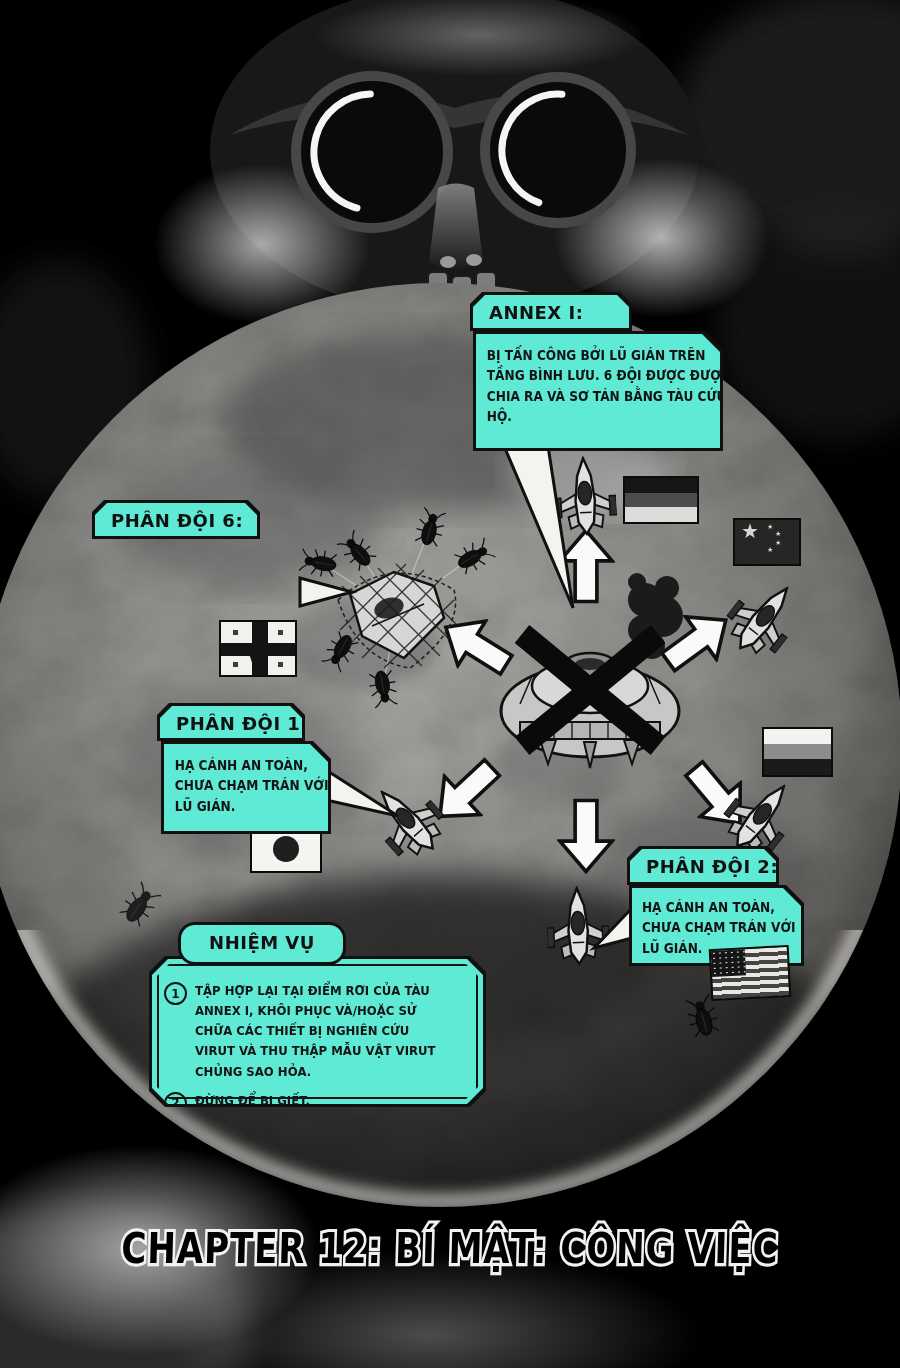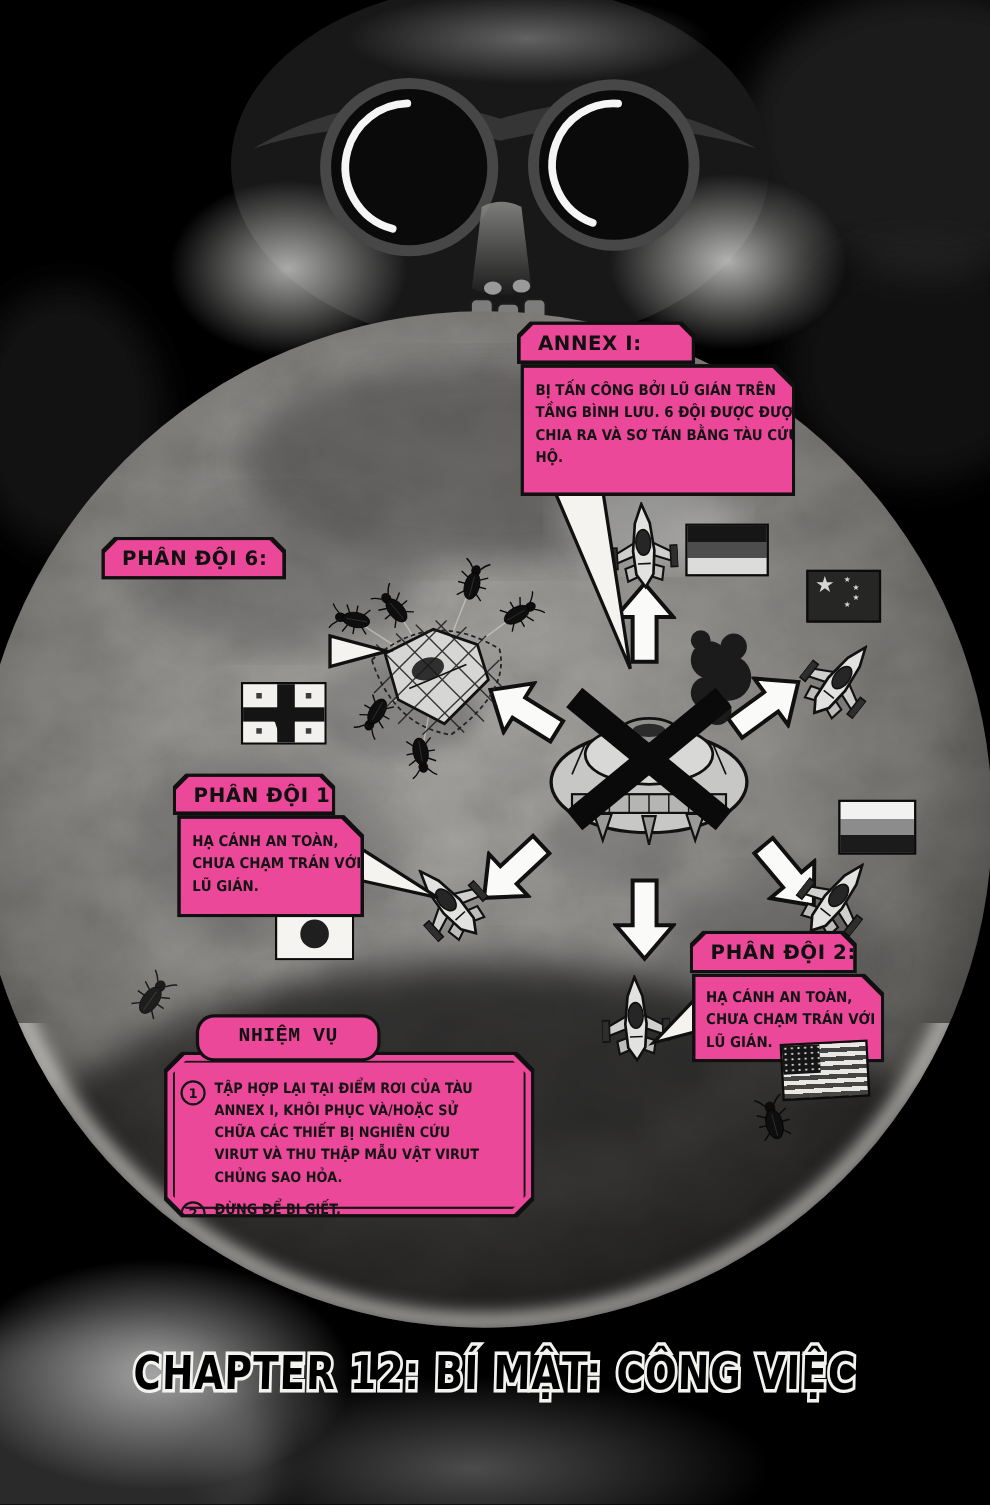--- a/index.html
+++ b/index.html
@@ -4,26 +4,26 @@
 <style>
   html,body{margin:0;padding:0;background:#000;}
   .page{position:relative;width:900px;height:1368px;background:#000;overflow:hidden;
         font-family:"DejaVu Sans","Liberation Sans",sans-serif;}
   svg{display:block;}
   .planet-svg{position:absolute;left:0;top:0;z-index:0;}
   .sprite{position:absolute;z-index:2;}
   .tails-svg{position:absolute;left:0;top:0;z-index:3;pointer-events:none;}
   
   .cbox{position:absolute;background:#101010;z-index:4;}
-  .cbox .inner{position:absolute;inset:3px;background:#ec4899;}
+  .cbox .inner{position:absolute;inset:3px;background:#5eead4;}
   .cut-tr{clip-path:polygon(0 0,calc(100% - 18px) 0,100% 18px,100% 100%,0 100%);}
   .label-cut{clip-path:polygon(12px 0,calc(100% - 12px) 0,100% 12px,100% 100%,0 100%,0 12px);}
   .oct{clip-path:polygon(16px 0,calc(100% - 16px) 0,100% 16px,100% calc(100% - 16px),calc(100% - 16px) 100%,16px 100%,0 calc(100% - 16px),0 16px);}
   .round{border-radius:17px;}
-  .cbox.round .inner{border-radius:14px;font-family:Liberation Mono, monospace;}
+  .cbox.round .inner{border-radius:14px;}
   .label-text{display:block;padding:7px 14px 0 16px;font-weight:700;font-size:18px;color:#111;
               letter-spacing:.5px;white-space:nowrap;}
   .label-center{text-align:center;padding-left:0;padding-right:0;}
   .body-text{margin:0;padding:11px 12px;font-weight:700;font-size:13.5px;line-height:1.5;color:#141414;
              transform:scaleX(.9);transform-origin:0 0;width:111%;}
   .mission-line{position:absolute;inset:5px;border:2px solid #141414;pointer-events:none;
        clip-path:polygon(12px 0,calc(100% - 12px) 0,100% 12px,100% calc(100% - 12px),calc(100% - 12px) 100%,12px 100%,0 calc(100% - 12px),0 12px);}
   .mission-items{position:relative;padding:14px 14px 8px 12px;}
   .mi{display:flex;gap:8px;margin-bottom:9px;}
   .mi .num{flex:0 0 auto;width:19px;height:19px;margin-top:1px;border:2px solid #141414;border-radius:50%;
@@ -354,21 +354,21 @@
         <span class="label-text">ANNEX I:</span>
       </div>
   </div>
   <div class="cbox cut-tr" style="left:473px;top:331px;width:250px;height:120px">
     <div class="inner cut-tr">
         <p class="body-text">BỊ TẤN CÔNG BỞI LŨ GIÁN TRÊN TẦNG BÌNH LƯU. 6 ĐỘI ĐƯỢC ĐƯỢC CHIA RA VÀ SƠ TÁN BẰNG TÀU CỨU HỘ.</p>
       </div>
   </div>
 
 
-  <div class="cbox label-cut" style="left:92px;top:488px;width:168px;height:39px">
+  <div class="cbox label-cut" style="left:92px;top:500px;width:168px;height:39px">
     <div class="inner label-cut">
         <span class="label-text">PHÂN ĐỘI 6:</span>
       </div>
   </div>
 
   <div class="cbox label-cut" style="left:157px;top:703px;width:148px;height:38px">
     <div class="inner label-cut">
         <span class="label-text">PHÂN ĐỘI 1:</span>
       </div>
   </div>

